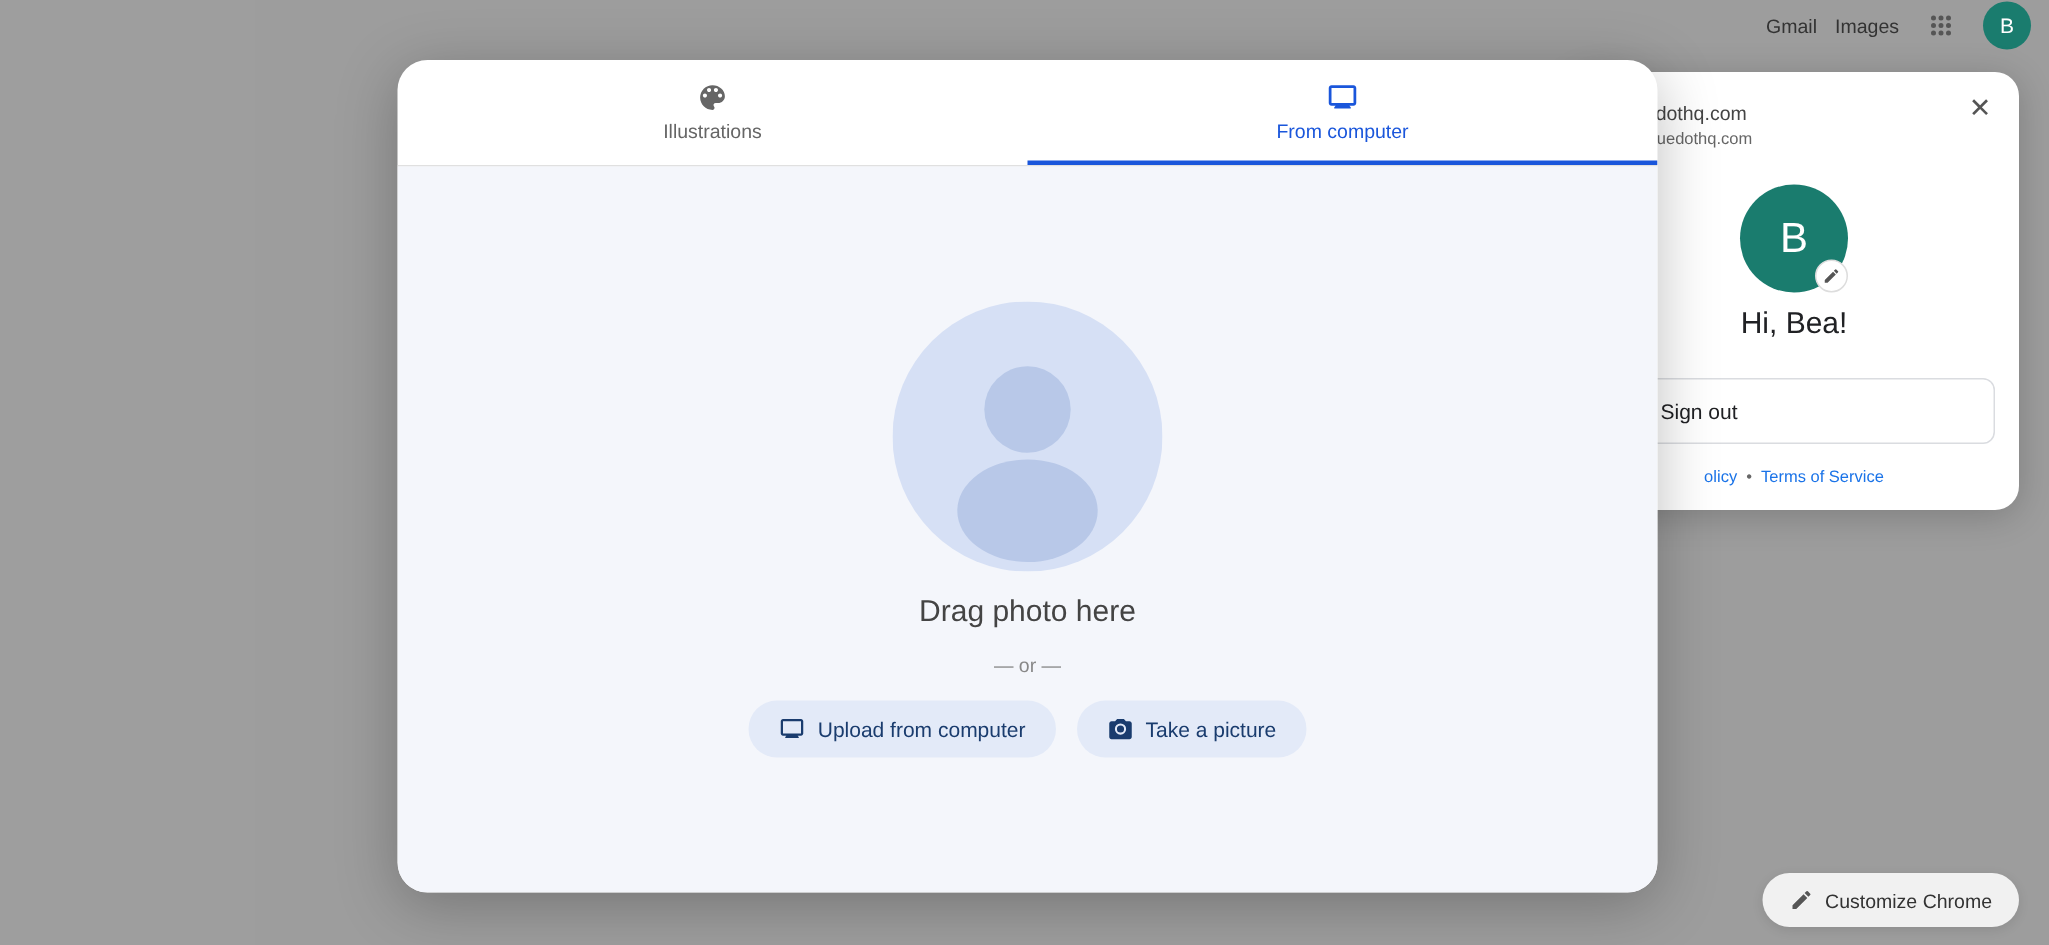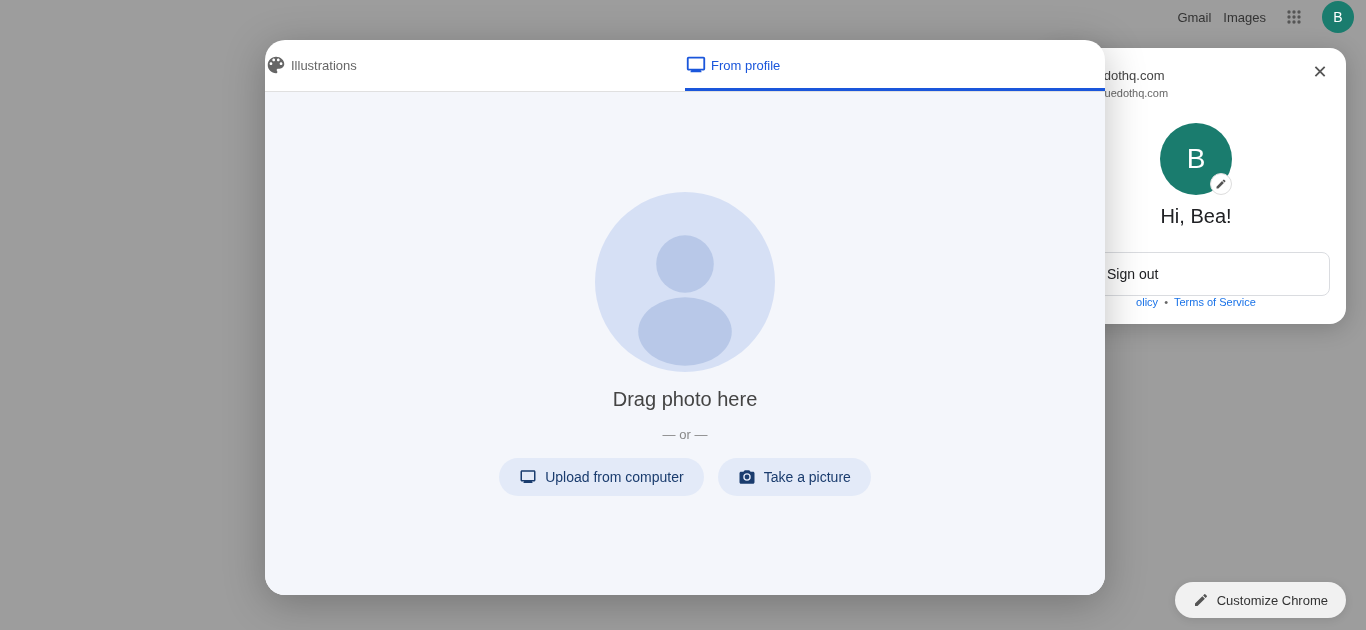--- a/index.html
+++ b/index.html
@@ -143,20 +143,21 @@
       padding: 12px 16px;
       font-size: 14px;
       color: #202124;
       cursor: pointer;
       background: white;
       width: calc(100% - 32px);
       display: flex; align-items: center; gap: 10px;
     }
     .account-signout-btn svg { width: 18px; height: 18px; fill: #555; }
     .account-footer {
+      margin-top: 16px;
       text-align: center;
       font-size: 11px;
       color: #666;
     }
     .account-footer a { color: #1a73e8; text-decoration: none; }
 
     
     .dialog {
       position: absolute;
       top: 40px;
@@ -210,21 +211,21 @@
     }
 
     
     .dialog-tabs {
       display: flex;
       border-bottom: 1px solid #e0e0e0;
     }
     .dialog-tab {
       flex: 1;
       display: flex;
-      flex-direction: row;
+      flex-direction: column;
       align-items: center;
       padding: 14px 0 12px;
       cursor: pointer;
       font-size: 13px;
       color: #666;
       border-bottom: 3px solid transparent;
       gap: 4px;
     }
     .dialog-tab.active {
       color: #1a56db;
@@ -352,21 +353,21 @@
     <div class="dialog-tab">
       <svg viewBox="0 0 24 24">
         <path d="M12 3c-4.97 0-9 4.03-9 9s4.03 9 9 9c.83 0 1.5-.67 1.5-1.5 0-.39-.15-.74-.39-1.01-.23-.26-.38-.61-.38-.99 0-.83.67-1.5 1.5-1.5H16c2.76 0 5-2.24 5-5 0-4.42-4.03-8-9-8zm-5.5 9c-.83 0-1.5-.67-1.5-1.5S5.67 9 6.5 9 8 9.67 8 10.5 7.33 12 6.5 12zm3-4C8.67 8 8 7.33 8 6.5S8.67 5 9.5 5s1.5.67 1.5 1.5S10.33 8 9.5 8zm5 0c-.83 0-1.5-.67-1.5-1.5S13.67 5 14.5 5s1.5.67 1.5 1.5S15.33 8 14.5 8zm3 4c-.83 0-1.5-.67-1.5-1.5S16.67 9 17.5 9s1.5.67 1.5 1.5-.67 1.5-1.5 1.5z"></path>
       </svg>
       <span>Illustrations</span>
     </div>
     <div class="dialog-tab active">
       <svg viewBox="0 0 24 24">
         <path d="M20 3H4c-1.1 0-2 .9-2 2v11c0 1.1.9 2 2 2h3l-1 1v1h12v-1l-1-1h3c1.1 0 2-.9 2-2V5c0-1.1-.9-2-2-2zm0 13H4V5h16v11z"></path>
       </svg>
-      <span>From profile</span>
+      <span>From computer</span>
     </div>
   </div>
 
   <div class="dialog-body">
 
     <div class="profile-placeholder">
       <svg viewBox="0 0 200 200" xmlns="http://www.w3.org/2000/svg">
         <circle cx="100" cy="100" r="100" fill="#d6e0f5"></circle>
         <circle cx="100" cy="80" r="32" fill="#b8c8e8"></circle>
         <ellipse cx="100" cy="155" rx="52" ry="38" fill="#b8c8e8"></ellipse>

